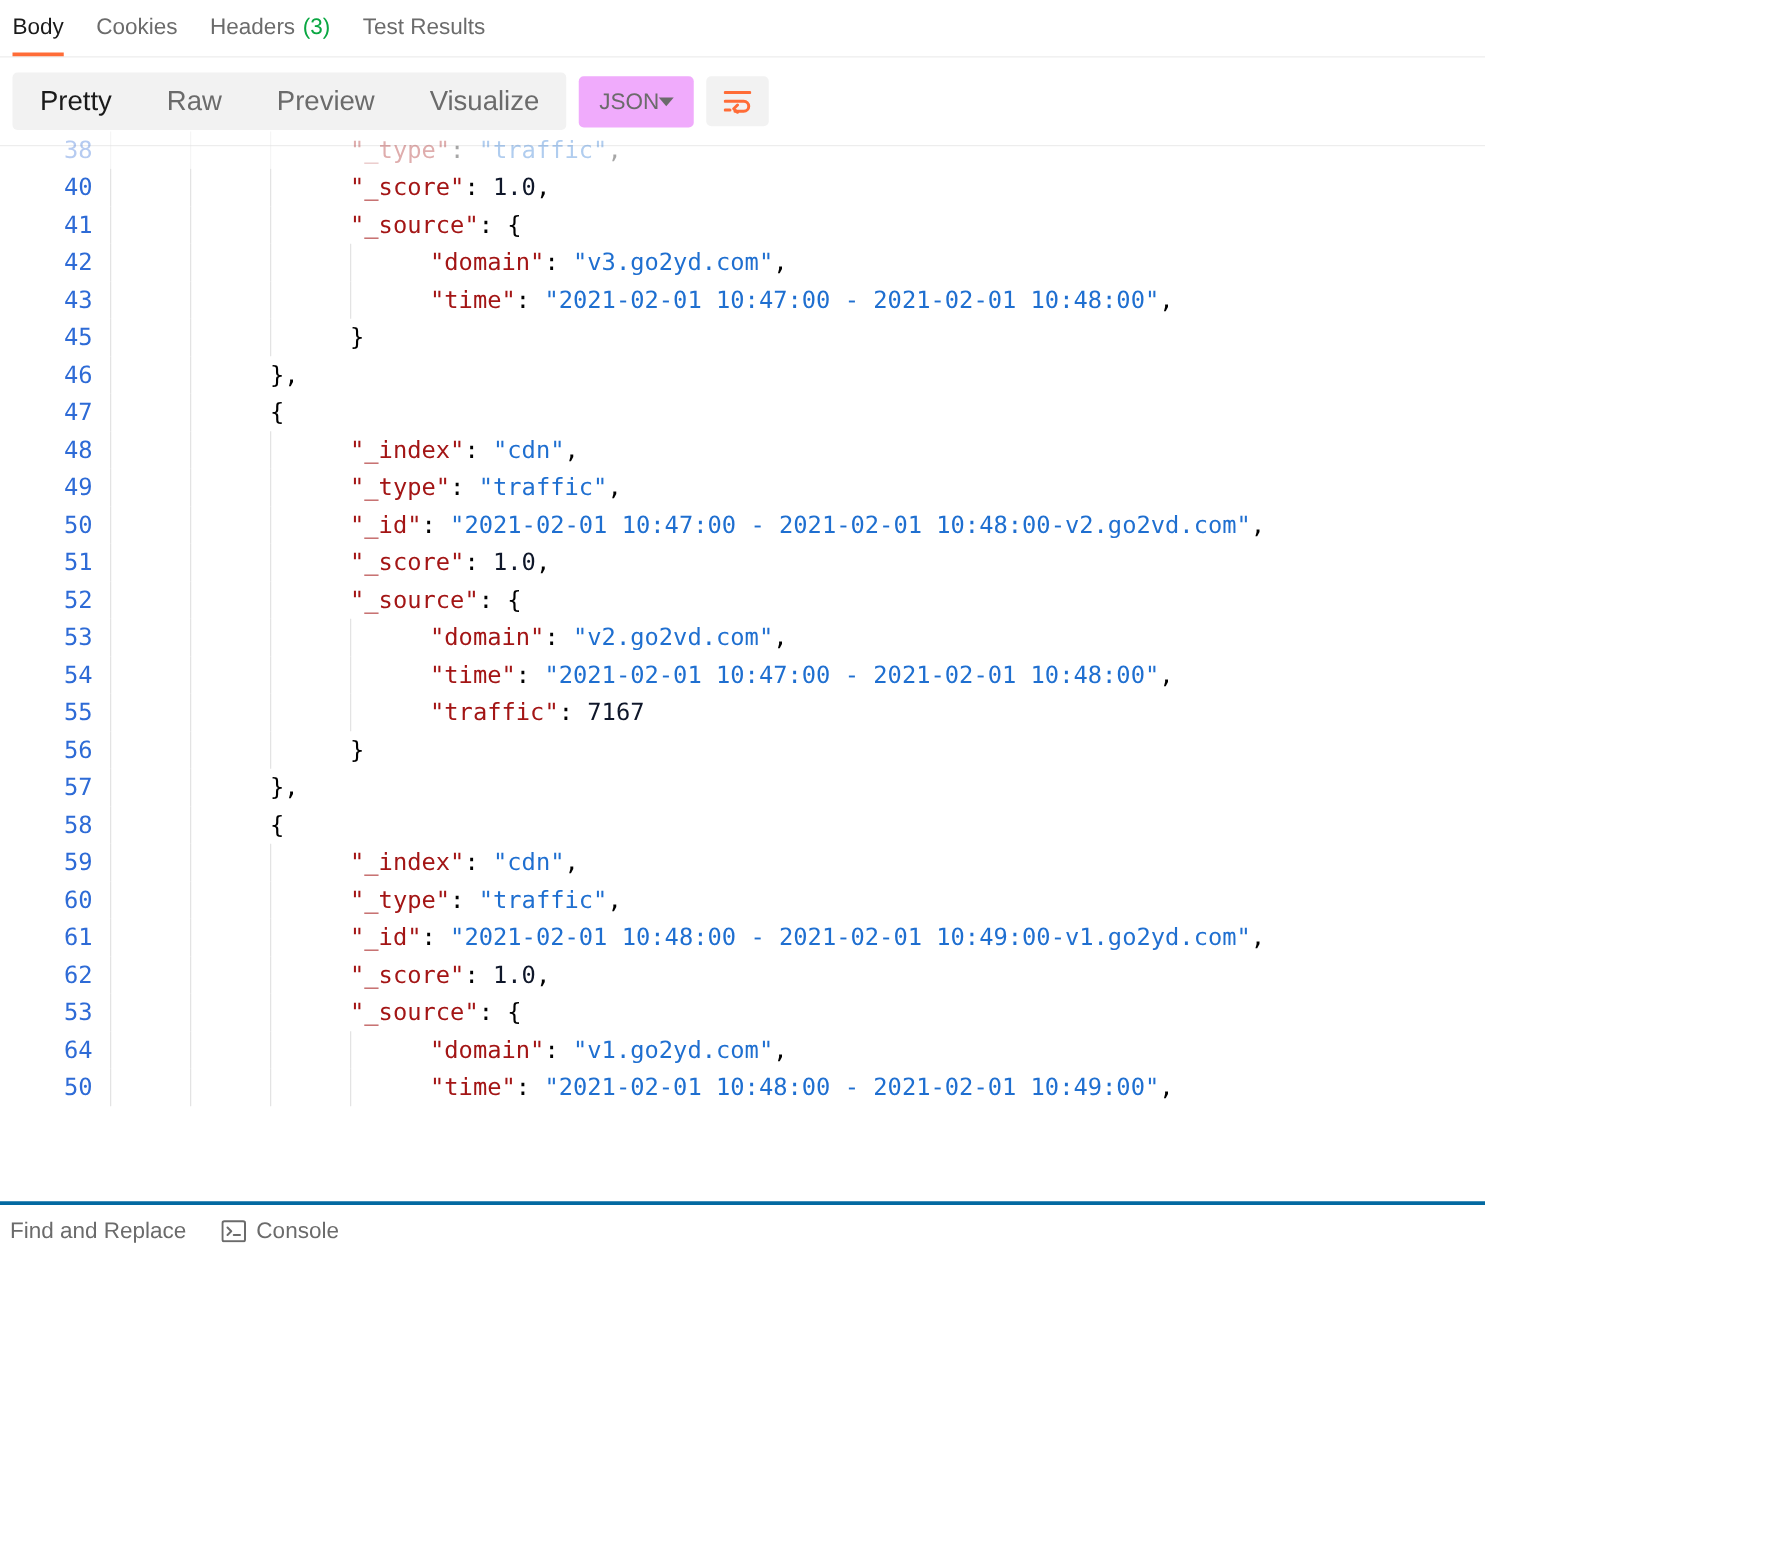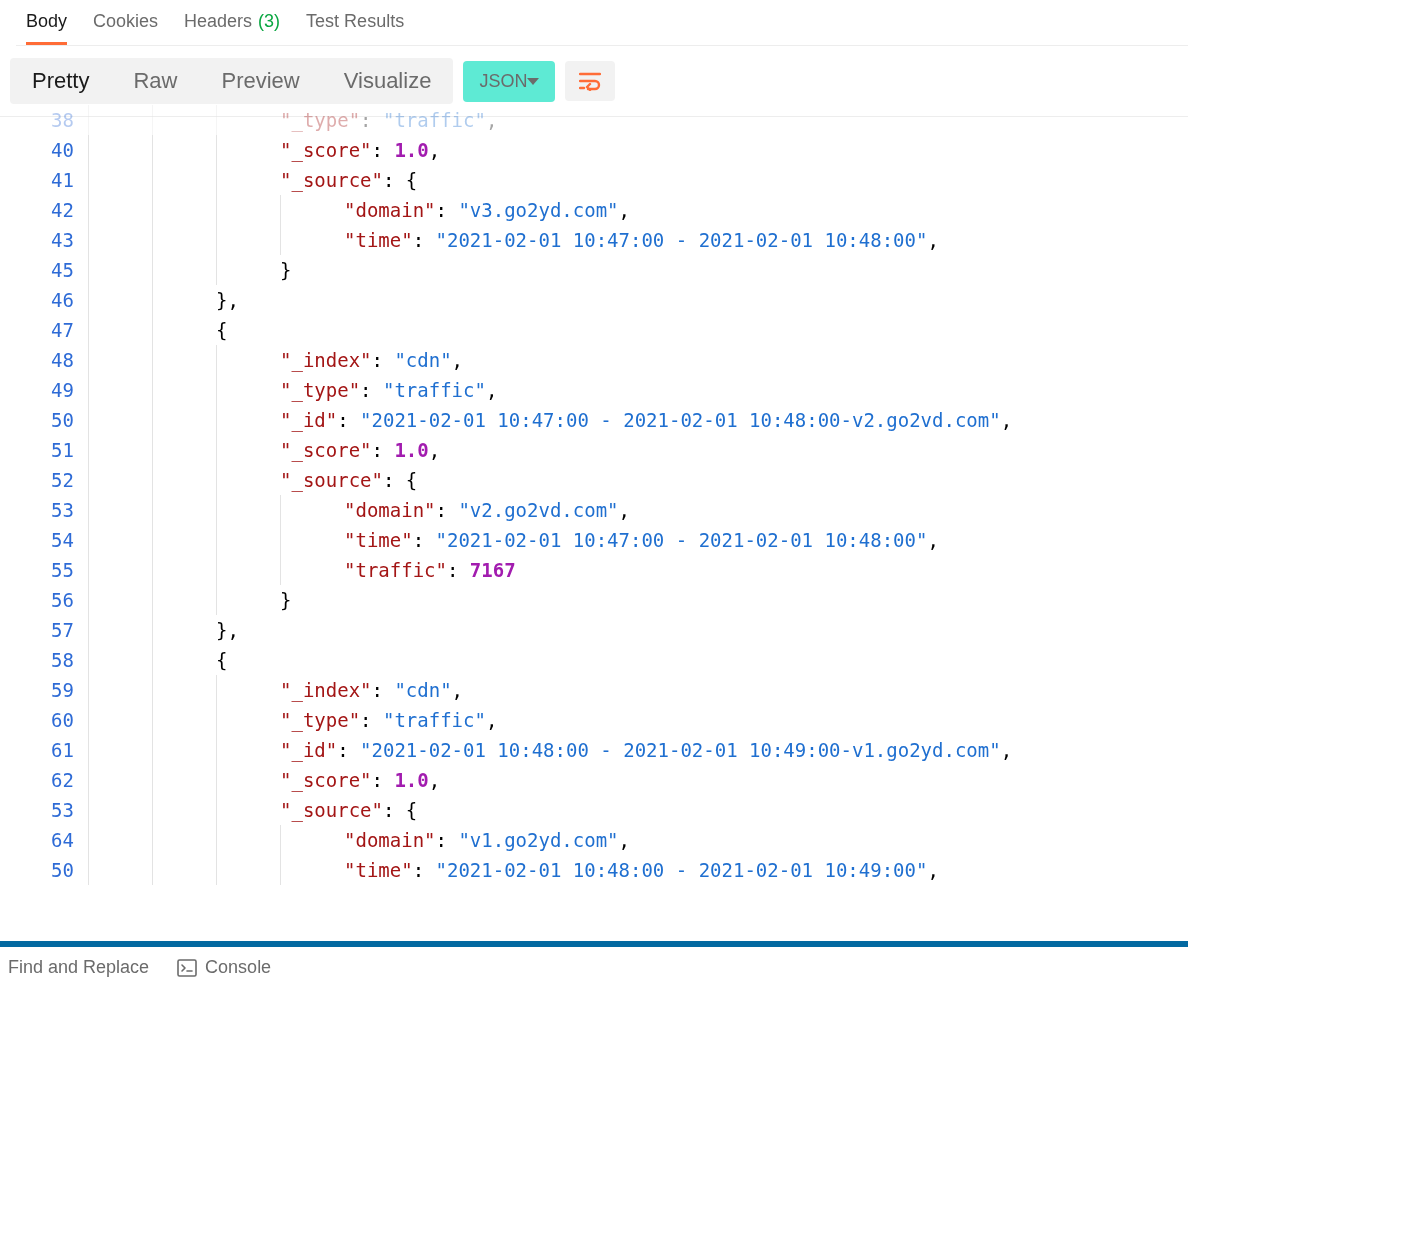--- a/index.html
+++ b/index.html
@@ -12,21 +12,20 @@
     width: 1188px;
   }
   
   .tabs {
     display: flex;
     align-items: center;
     gap: 26px;
     padding: 0 10px;
     height: 46px;
     border-bottom: 1px solid #ededed;
-    margin-left: 16px;
   }
   .tab {
     height: 100%;
     display: flex;
     align-items: center;
     color: #6b6b6b;
     cursor: pointer;
     font-size: 18px;
     border-bottom: 3px solid transparent;
   }
@@ -54,21 +53,21 @@
   .seg-btn {
     padding: 10px 22px;
     color: #6b6b6b;
     cursor: pointer;
     font-size: 22px;
   }
   .seg-btn.active { color: #1a1a1a; font-weight: 500; }
   .drop {
     display: flex;
     align-items: center;
-    background: #5eead4;
+    background: #f0abfc;
     border-radius: 4px;
     padding: 10px 16px;
     color: #6b6b6b;
     cursor: pointer;
     font-size: 18px;
   }
   .icon-btn {
     background: #f2f2f2;
     border-radius: 4px;
     padding: 10px 14px;
@@ -100,33 +99,34 @@
   .guide {
     display:inline-block;
     width: 64px;
     border-left: 1px solid #e3e3e3;
     height: 30px;
     vertical-align: top;
   }
   .content { flex: 1 1 auto; }
   .k  { color: #a31515; }   
   .s  { color: #1f6fd0; }   
-  .n  { color: #a21caf; font-weight: bold; }   
+  .n  { color: #0f172a; }   
   .p  { color: #000; }      
   .faded { opacity: .35; }
 
   
   .footer {
-    border-top: 6px solid #0369a1;
+    border-top: 3px solid #0369a1;
     display: flex;
     align-items: center;
     gap: 28px;
     padding: 10px 8px 0 8px;
     color: #6b6b6b;
     font-size: 18px;
+    margin-top: 20px;
   }
   .footer .item { display:flex; align-items:center; gap:8px; cursor:pointer;}
 </style>
 </head>
 <body>
 
 <div class="tabs">
   <div class="tab active">Body</div>
   <div class="tab">Cookies</div>
   <div class="tab">

